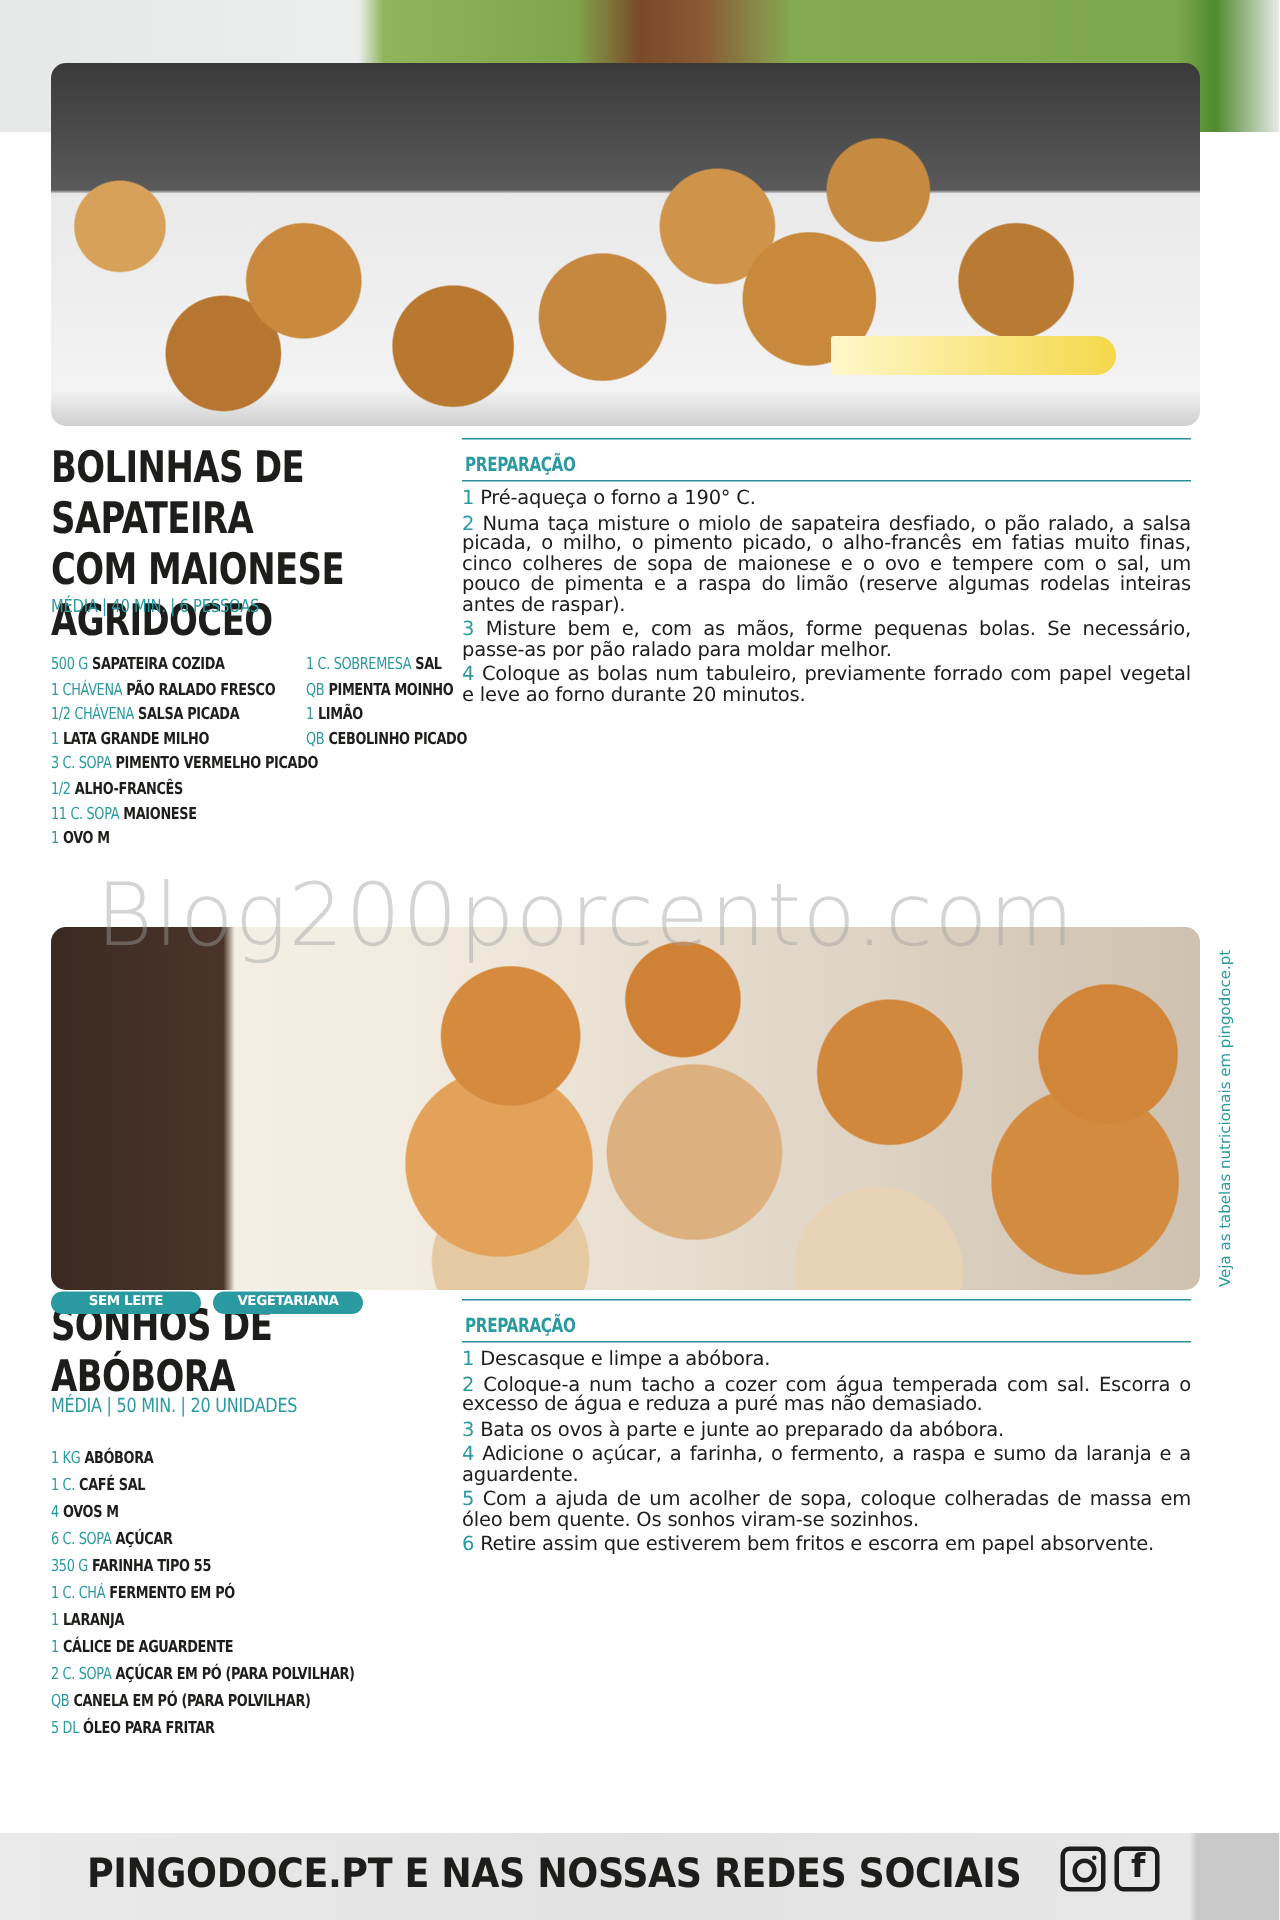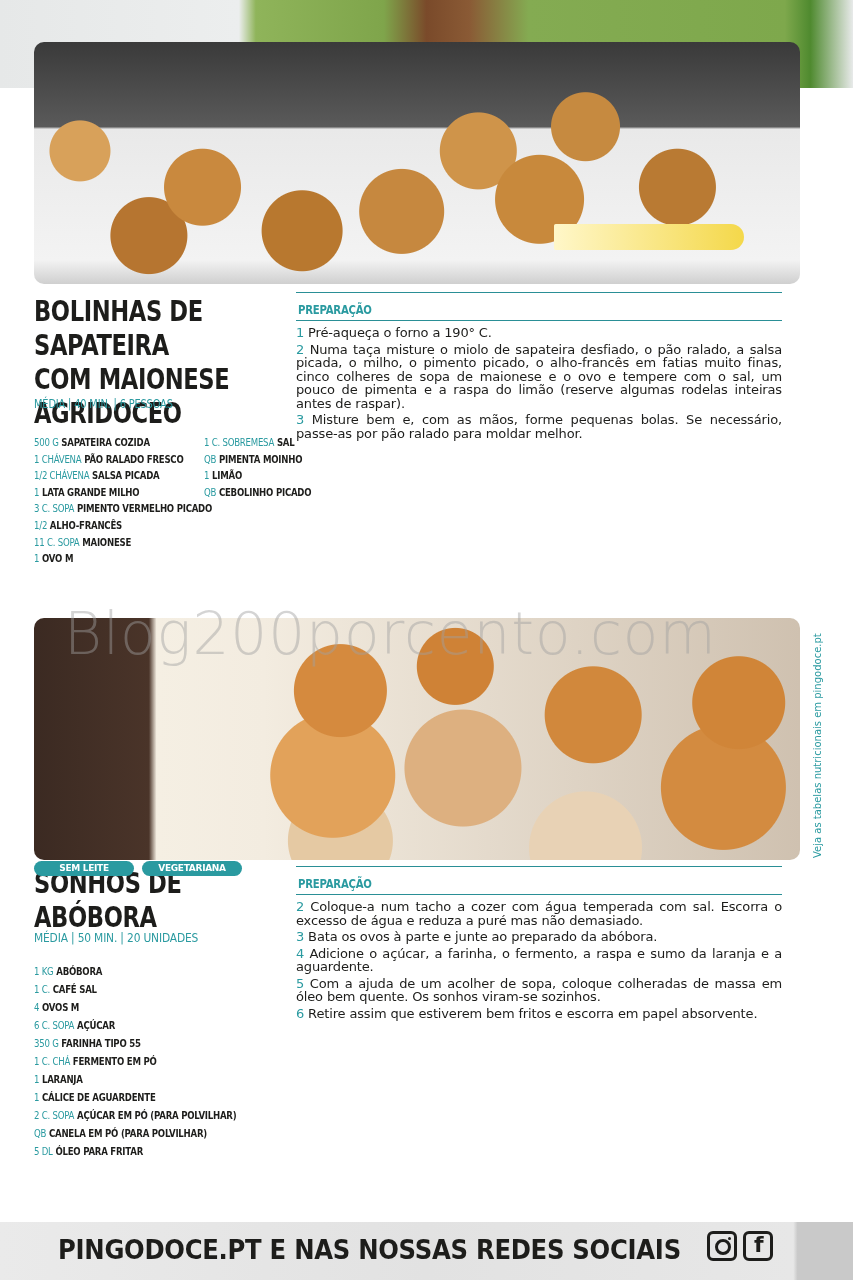--- a/index.html
+++ b/index.html
@@ -42,21 +42,21 @@
       radial-gradient(circle at 73% 40%, #d1883c 0 48px, transparent 49px),
       radial-gradient(circle at 92% 35%, #d08538 0 46px, transparent 47px),
       radial-gradient(circle at 39% 65%, #e2a25a 0 62px, transparent 63px),
       radial-gradient(circle at 56% 62%, #ddb080 0 58px, transparent 59px),
       radial-gradient(circle at 90% 70%, #d38b40 0 62px, transparent 63px),
       radial-gradient(circle at 40% 92%, #e5c9a3 0 52px, transparent 53px),
       radial-gradient(circle at 72% 95%, #e8d2b5 0 56px, transparent 57px),
       linear-gradient(90deg, #3b2a22 0%, #4a3429 15%, #f5efe3 16%, #f3ece0 30%, #cfc1b0 100%);
   }
   .watermark {
-    position: absolute; left: 64px; top: 600px;
+    position: absolute; left: 64px; top: 576px;
     font-family: "DejaVu Sans", sans-serif; font-size: 58px; font-weight: 300;
     color: rgba(160,160,160,0.45); letter-spacing: 1px;
   }
   .title {
     position: absolute; left: 34px;
     font-family: "DejaVu Sans", sans-serif; font-weight: bold;
     font-size: 29px; line-height: 34px; color: #1d1d1b;
     transform: scaleX(0.78); transform-origin: left top;
     letter-spacing: -0.5px;
   }
@@ -78,21 +78,21 @@
     position: absolute; font-size: 11px; line-height: 16.6px; font-weight: bold;
     transform: scaleX(0.78); transform-origin: left top; white-space: nowrap;
     letter-spacing: -0.3px;
   }
   .ing-col .qty { color: #2a9aa0; font-weight: normal; }
   .ing-col .name { color: #1d1d1b; }
   .ing-1a { left: 34px; top: 435px; }
   .ing-1b { left: 204px; top: 435px; }
   .ing-2 { left: 34px; top: 963px; line-height: 18px; }
   .prep {
-    position: absolute; left: 296px; width: 486px;
+    position: absolute; left: 308px; width: 486px;
   }
   .prep-1 { top: 292px; }
   .prep-2 { top: 866px; }
   .prep-head {
     border-top: 1.5px solid #2a8f96; border-bottom: 1.5px solid #2a8f96;
     padding: 6px 0 2px 2px; margin-bottom: 5px;
   }
   .prep-head span {
     display: inline-block; font-size: 13px; font-weight: bold; color: #2a9aa0;
     transform: scaleX(0.78); transform-origin: left center; letter-spacing: -0.3px;
@@ -154,20 +154,21 @@
   <div><span class="qty">QB</span> <span class="name">PIMENTA MOINHO</span></div>
   <div><span class="qty">1</span> <span class="name">LIMÃO</span></div>
   <div><span class="qty">QB</span> <span class="name">CEBOLINHO PICADO</span></div>
 </div>
 
 <div class="prep prep-1">
   <div class="prep-head"><span>PREPARAÇÃO</span></div>
   <p class="step"><span class="num">1</span> <span>Pré-aqueça o forno a 190° C.</span></p>
   <p class="step"><span class="num">2</span> <span>Numa taça misture o miolo de sapateira desfiado, o pão ralado, a salsa picada, o milho, o pimento picado, o alho-francês em fatias muito finas, cinco colheres de sopa de maionese e o ovo e tempere com o sal, um pouco de pimenta e a raspa do limão (reserve algumas rodelas inteiras antes de raspar).</span></p>
   <p class="step"><span class="num">3</span> <span>Misture bem e, com as mãos, forme pequenas bolas. Se necessário, passe-as por pão ralado para moldar melhor.</span></p>
+  <p class="step"><span class="num">4</span> <span>Coloque as bolas num tabuleiro, previamente forrado com papel vegetal e leve ao forno durante 20 minutos.</span></p>
 </div>
 
 <div class="photo photo-2"></div>
 <div class="watermark">Blog200porcento.com</div>
 
 <div class="side-note">Veja as tabelas nutricionais em pingodoce.pt</div>
 
 <div class="title title-2">
   <div>SONHOS DE ABÓBORA</div>
 </div>
@@ -186,20 +187,21 @@
   <div><span class="qty">1 C. CHÁ</span> <span class="name">FERMENTO EM PÓ</span></div>
   <div><span class="qty">1</span> <span class="name">LARANJA</span></div>
   <div><span class="qty">1</span> <span class="name">CÁLICE DE AGUARDENTE</span></div>
   <div><span class="qty">2 C. SOPA</span> <span class="name">AÇÚCAR EM PÓ (PARA POLVILHAR)</span></div>
   <div><span class="qty">QB</span> <span class="name">CANELA EM PÓ (PARA POLVILHAR)</span></div>
   <div><span class="qty">5 DL</span> <span class="name">ÓLEO PARA FRITAR</span></div>
 </div>
 
 <div class="prep prep-2">
   <div class="prep-head"><span>PREPARAÇÃO</span></div>
+  <p class="step"><span class="num">1</span> <span>Descasque e limpe a abóbora.</span></p>
   <p class="step"><span class="num">2</span> <span>Coloque-a num tacho a cozer com água temperada com sal. Escorra o excesso de água e reduza a puré mas não demasiado.</span></p>
   <p class="step"><span class="num">3</span> <span>Bata os ovos à parte e junte ao preparado da abóbora.</span></p>
   <p class="step"><span class="num">4</span> <span>Adicione o açúcar, a farinha, o fermento, a raspa e sumo da laranja e a aguardente.</span></p>
   <p class="step"><span class="num">5</span> <span>Com a ajuda de um acolher de sopa, coloque colheradas de massa em óleo bem quente. Os sonhos viram-se sozinhos.</span></p>
   <p class="step"><span class="num">6</span> <span>Retire assim que estiverem bem fritos e escorra em papel absorvente.</span></p>
 </div>
 
 <div class="footer">
   <div class="footer-text">PINGODOCE.PT E NAS NOSSAS REDES SOCIAIS</div>
 </div>

